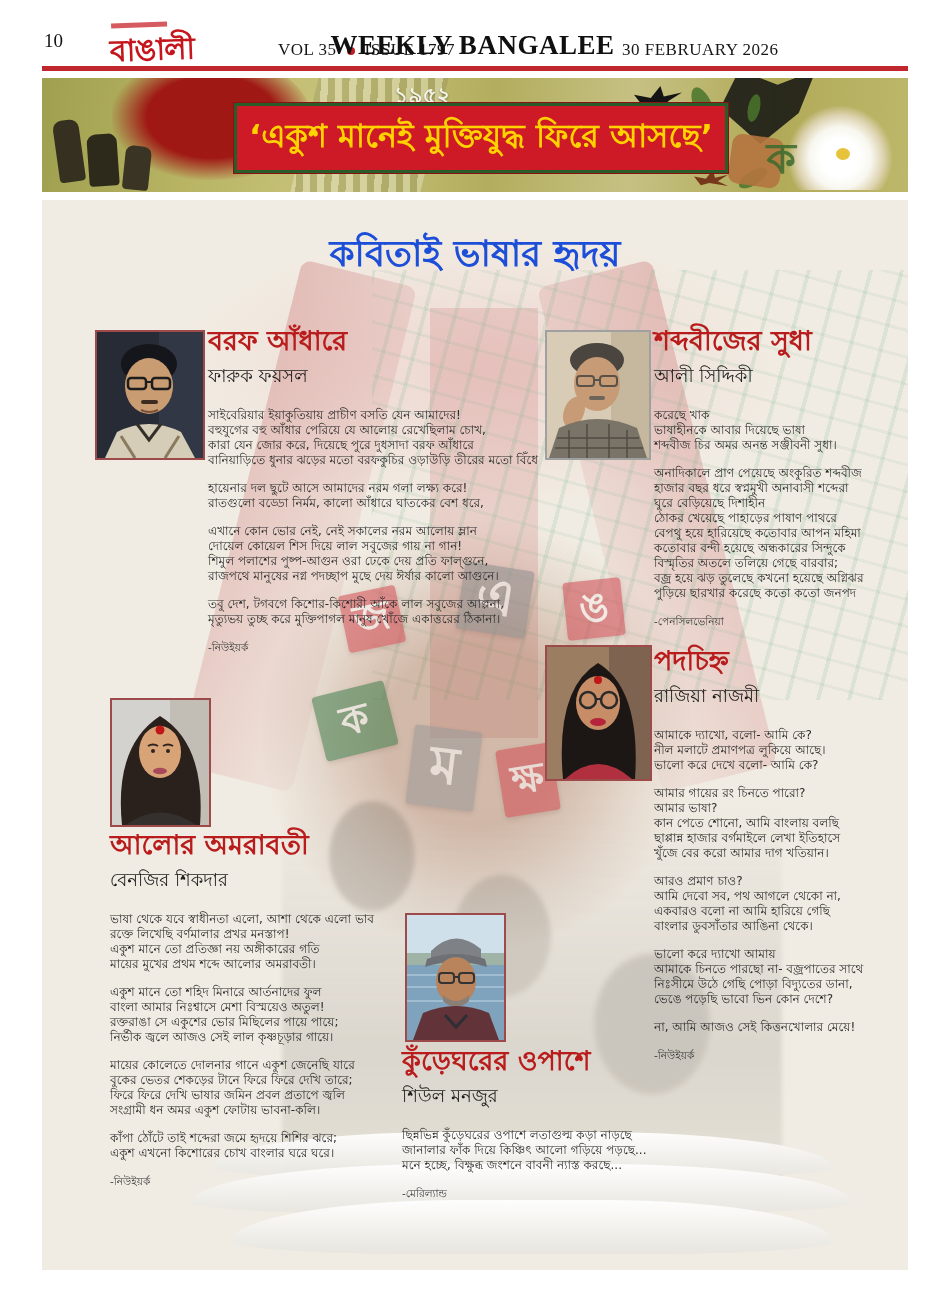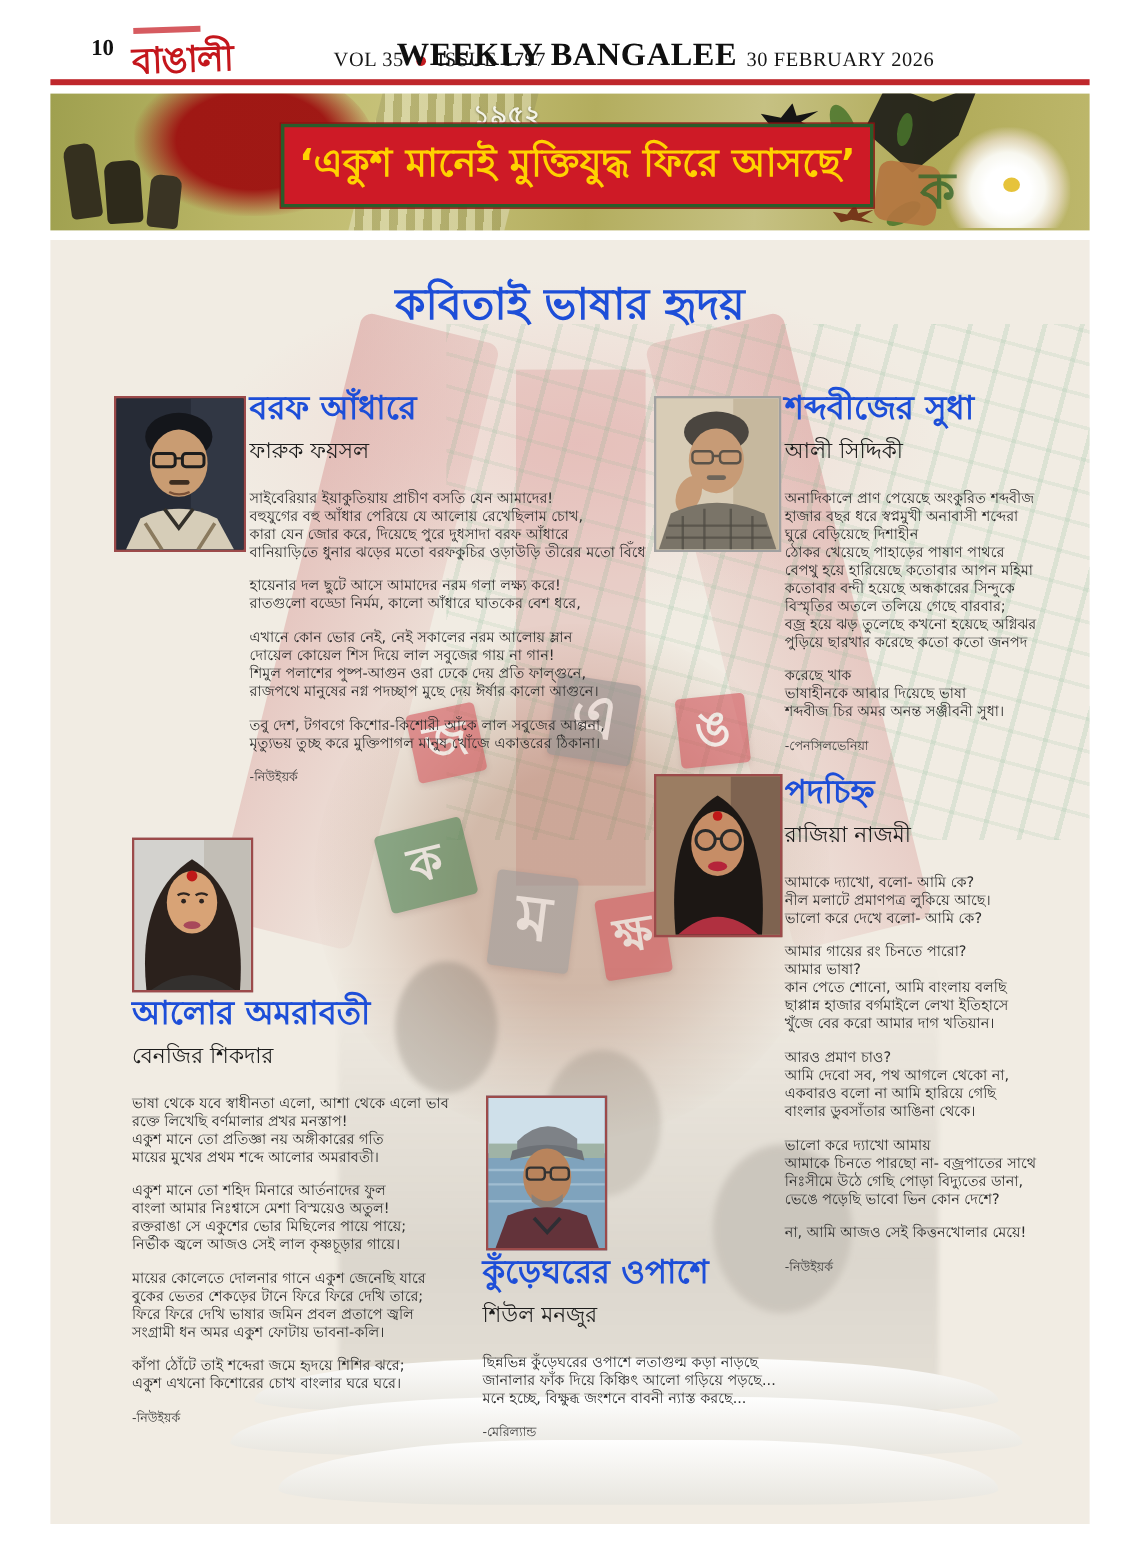--- a/index.html
+++ b/index.html
@@ -1,21 +1,21 @@
 <!DOCTYPE html>
 <html><head>
 <meta charset="utf-8">
 <style>
   html,body{margin:0;padding:0;background:#ffffff;}
   #page{position:relative;width:945px;height:1289px;background:#ffffff;overflow:hidden;
         font-family:"Liberation Serif", serif;}
   .abs{position:absolute;}
 
   
-  #page-number{left:44px;top:30px;font-size:19px;font-weight:bold;color:#111;margin-left:32px;}
+  #page-number{left:44px;top:30px;font-size:19px;font-weight:normal;color:#111;}
   #logo{left:110px;top:26px;font-size:30px;font-weight:bold;color:#c4161c;
         font-family:"DejaVu Sans", sans-serif;transform:rotate(-2deg);letter-spacing:-1px;}
   #logo:before{content:"";position:absolute;left:2px;top:-4px;width:56px;height:5px;background:#c4161c;opacity:.7;}
   #vol-issue{left:278px;top:40px;font-size:17px;color:#161616;letter-spacing:.5px;text-align:center;}
   .red-dot{display:inline-block;width:8px;height:8px;border-radius:50%;background:#c21b20;margin:0 10px 1px 10px;vertical-align:middle;}
   #masthead{left:0;right:0;top:30px;text-align:center;font-size:27px;font-weight:bold;color:#101010;letter-spacing:0.5px;}
   #date{left:622px;top:40px;font-size:17px;color:#161616;letter-spacing:.5px;}
   #head-rule{left:42px;top:66px;width:866px;height:5px;background:#bf272c;}
 
   
@@ -97,21 +97,21 @@
   
   .photo{box-sizing:border-box;}
   .photo svg{display:block;}
   .ph1{left:53px;top:130px;width:110px;height:130px;border:2px solid #9c4a4a;background:#262b36;}
   .ph2{left:503px;top:130px;width:106px;height:130px;border:2px solid #a0a0a0;background:#d8ccb6;}
   .ph3{left:503px;top:445px;width:107px;height:136px;border:2px solid #9c4a4a;background:#9b7d62;}
   .ph4{left:68px;top:498px;width:101px;height:129px;border:2px solid #9c4a4a;background:#d3d2ce;}
   .ph5{left:363px;top:713px;width:101px;height:129px;border:2px solid #9c4a4a;background:#7fa3bd;}
 
   .poem{color:#1c1c1c;}
-  .poem-title{font-size:27px;font-weight:bold;color:#1d4ed8;line-height:1.08;margin:0;
+  .poem-title{font-size:27px;font-weight:bold;color:#b91c1c;line-height:1.08;margin:0;
      font-family:"DejaVu Sans", sans-serif;}
   .poem-author{font-size:18px;color:#1c1c1c;margin:7px 0 0 0;font-family:"DejaVu Sans", sans-serif;}
   .poem-body{margin-top:15px;}
   .stanza{margin:0 0 13px 0;}
   .poem-line{font-size:12px;line-height:15px;color:#2c2c2c;white-space:nowrap;
      font-family:"DejaVu Sans", sans-serif;}
   .poem-sign{font-size:10.5px;color:#3c3c3c;margin-top:3px;font-family:"DejaVu Sans", sans-serif;}
 
   .p1{left:166px;top:126px;width:360px;}
   .p2{left:612px;top:126px;width:262px;}
@@ -281,35 +281,35 @@
           </div>
         </div>
       <div class="poem-sign">-নিউইয়র্ক</div>
     </div>
 
     <div class="abs poem p2">
       <div class="poem-title">শব্দবীজের সুধা</div>
       <div class="poem-author">আলী সিদ্দিকী</div>
       <div class="poem-body">
           <div class="stanza">
+            <div class="poem-line">করেছে খাক</div>
+            <div class="poem-line">ভাষাহীনকে আবার দিয়েছে ভাষা</div>
+            <div class="poem-line">শব্দবীজ চির অমর অনন্ত সঞ্জীবনী সুধা।</div>
+          </div>
+          <div class="stanza">
             <div class="poem-line">অনাদিকালে প্রাণ পেয়েছে অংকুরিত শব্দবীজ</div>
             <div class="poem-line">হাজার বছর ধরে স্বপ্নমুখী অনাবাসী শব্দেরা</div>
             <div class="poem-line">ঘুরে বেড়িয়েছে দিশাহীন</div>
             <div class="poem-line">ঠোকর খেয়েছে পাহাড়ের পাষাণ পাথরে</div>
             <div class="poem-line">বেপথু হয়ে হারিয়েছে কতোবার আপন মহিমা</div>
             <div class="poem-line">কতোবার বন্দী হয়েছে অন্ধকারের সিন্দুকে</div>
             <div class="poem-line">বিস্মৃতির অতলে তলিয়ে গেছে বারবার;</div>
             <div class="poem-line">বজ্র হয়ে ঝড় তুলেছে কখনো হয়েছে অগ্নিঝর</div>
             <div class="poem-line">পুড়িয়ে ছারখার করেছে কতো কতো জনপদ</div>
           </div>
-          <div class="stanza">
-            <div class="poem-line">করেছে খাক</div>
-            <div class="poem-line">ভাষাহীনকে আবার দিয়েছে ভাষা</div>
-            <div class="poem-line">শব্দবীজ চির অমর অনন্ত সঞ্জীবনী সুধা।</div>
-          </div>
         </div>
       <div class="poem-sign">-পেনসিলভেনিয়া</div>
     </div>
 
     <div class="abs poem p3">
       <div class="poem-title">পদচিহ্ন</div>
       <div class="poem-author">রাজিয়া নাজমী</div>
       <div class="poem-body">
           <div class="stanza">
             <div class="poem-line">আমাকে দ্যাখো, বলো- আমি কে?</div>

